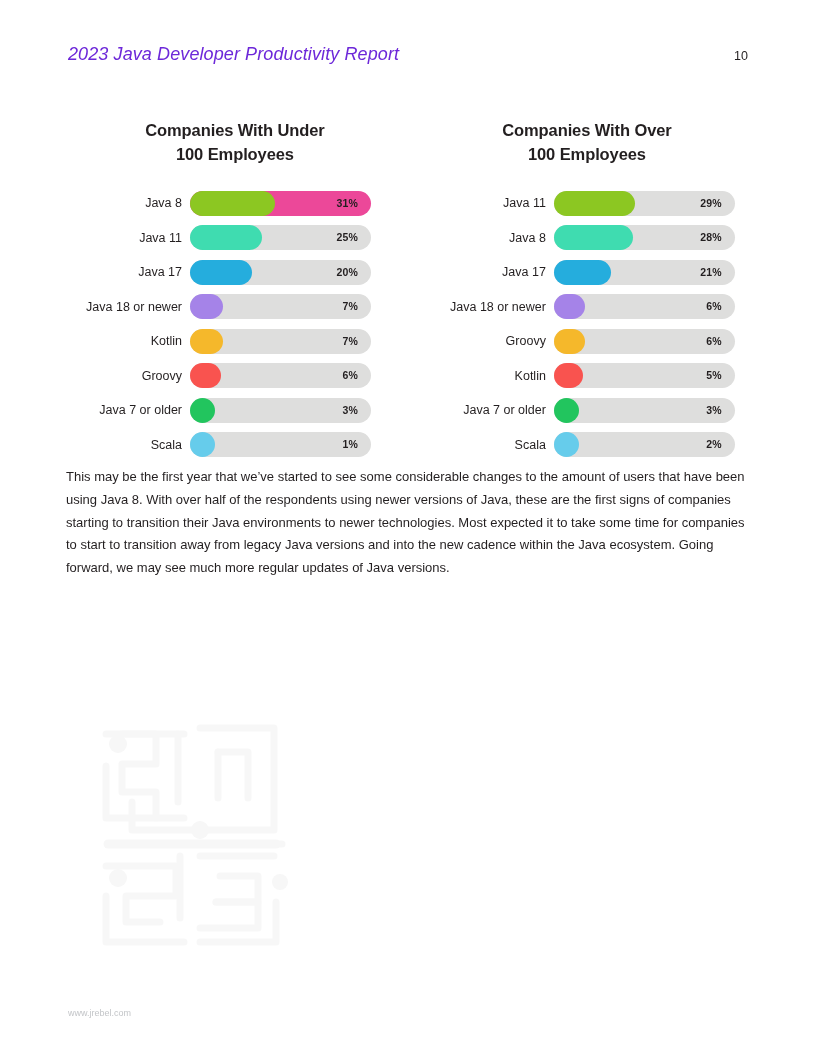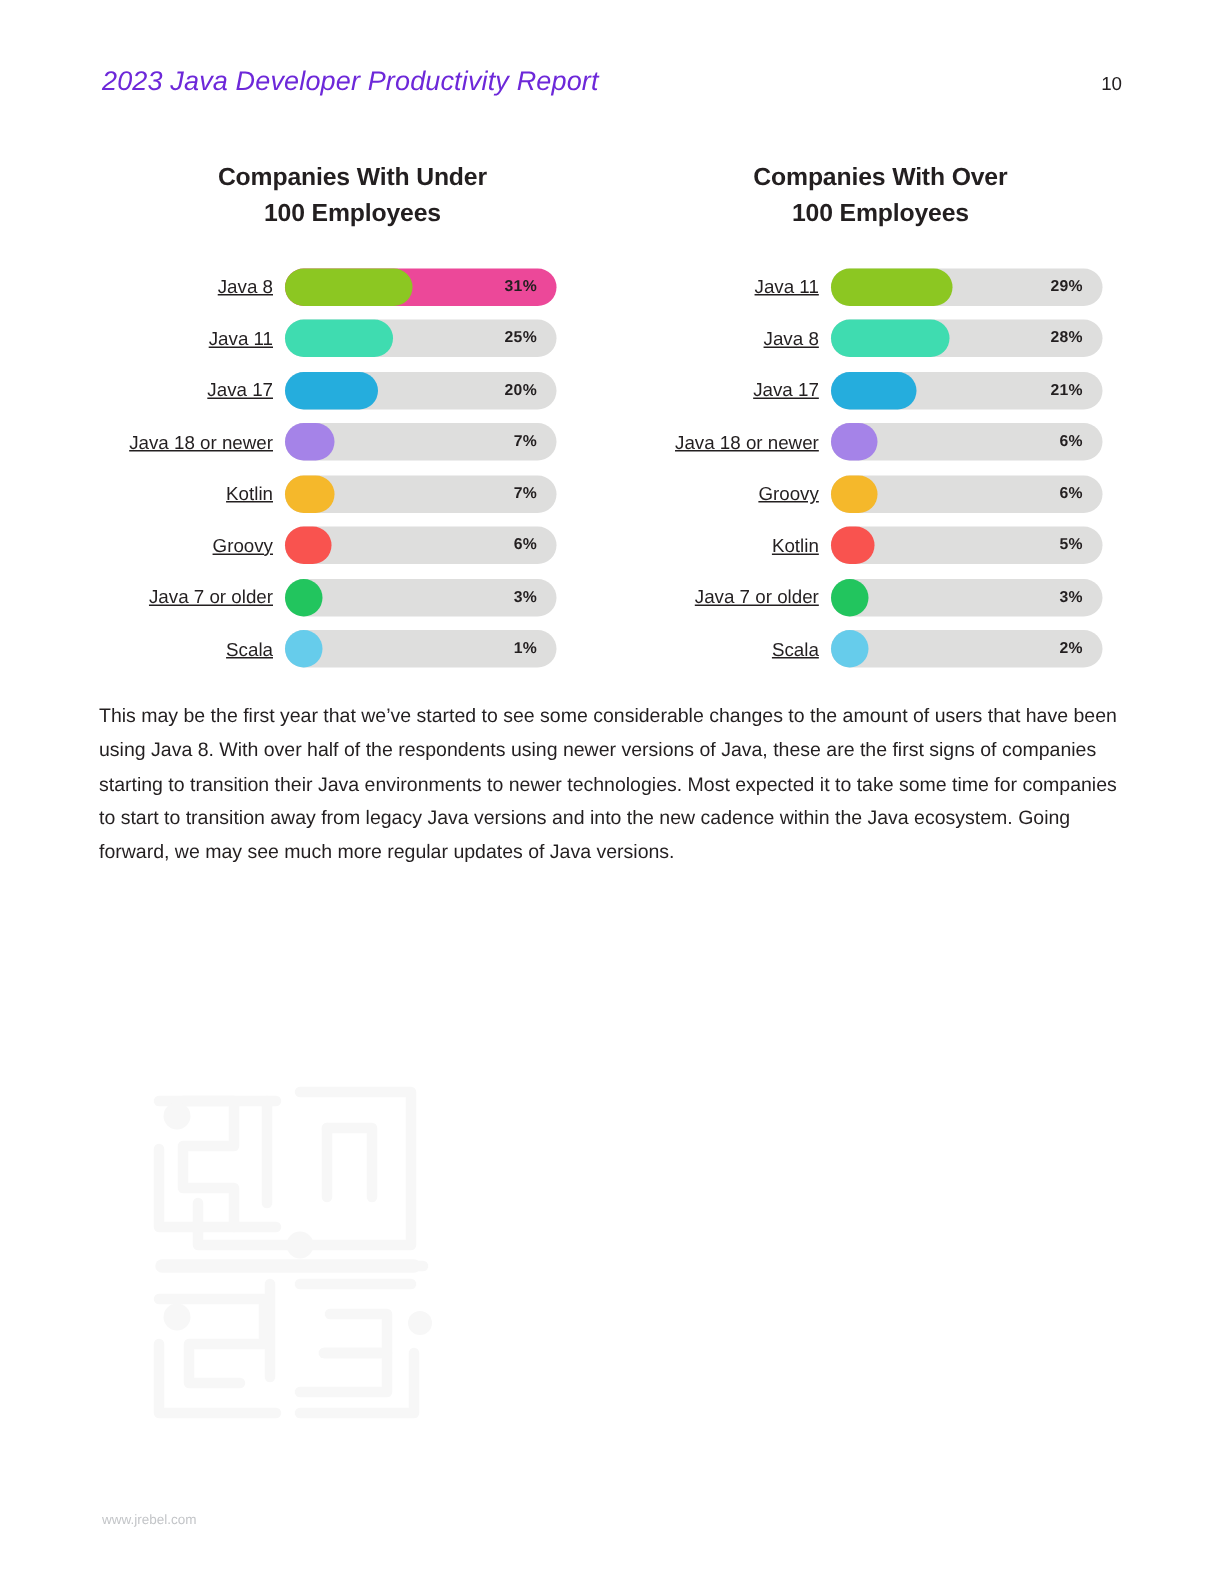--- a/index.html
+++ b/index.html
@@ -33,21 +33,21 @@
     font-style: italic;
   }
   .page-header .page-number {
     font-size: 12.5px;
     color: #231f20;
   }
 
   
   .charts-row {
     position: absolute;
-    top: 106px;
+    top: 118px;
     left: 68px;
     width: 680px;
     display: flex;
     gap: 12px;
   }
   .chart {
     width: 340px;
     box-sizing: border-box;
   }
   .chart-title {
@@ -67,21 +67,20 @@
     height: 34.5px;
   }
   .bar-label {
     width: 122px;
     text-align: right;
     padding-right: 8px;
     font-size: 12.5px;
     color: #231f20;
     white-space: nowrap;
     box-sizing: border-box;
-    text-decoration: underline;
   }
   .bar-track {
     position: relative;
     flex: 0 0 auto;
     width: 181px;
     height: 25px;
     background: #dededd;
     border-radius: 13px;
     display: flex;
     align-items: center;

